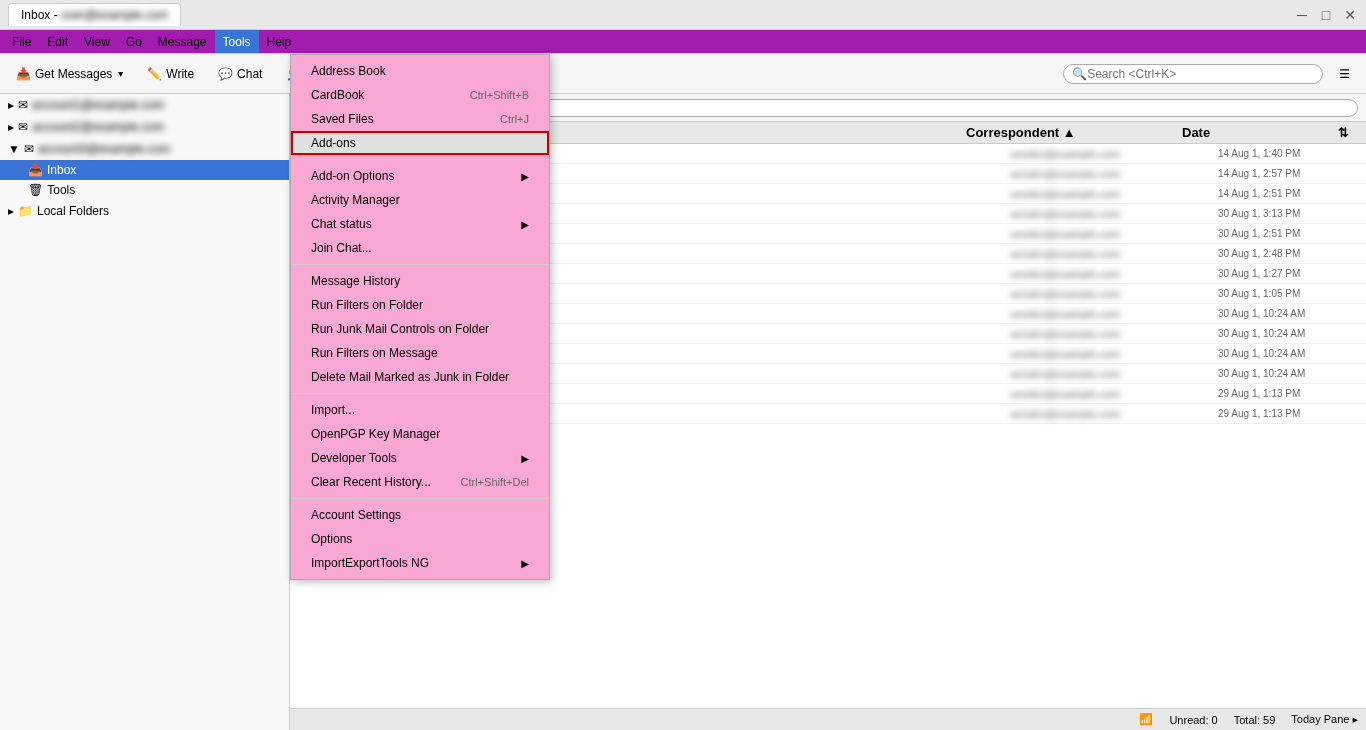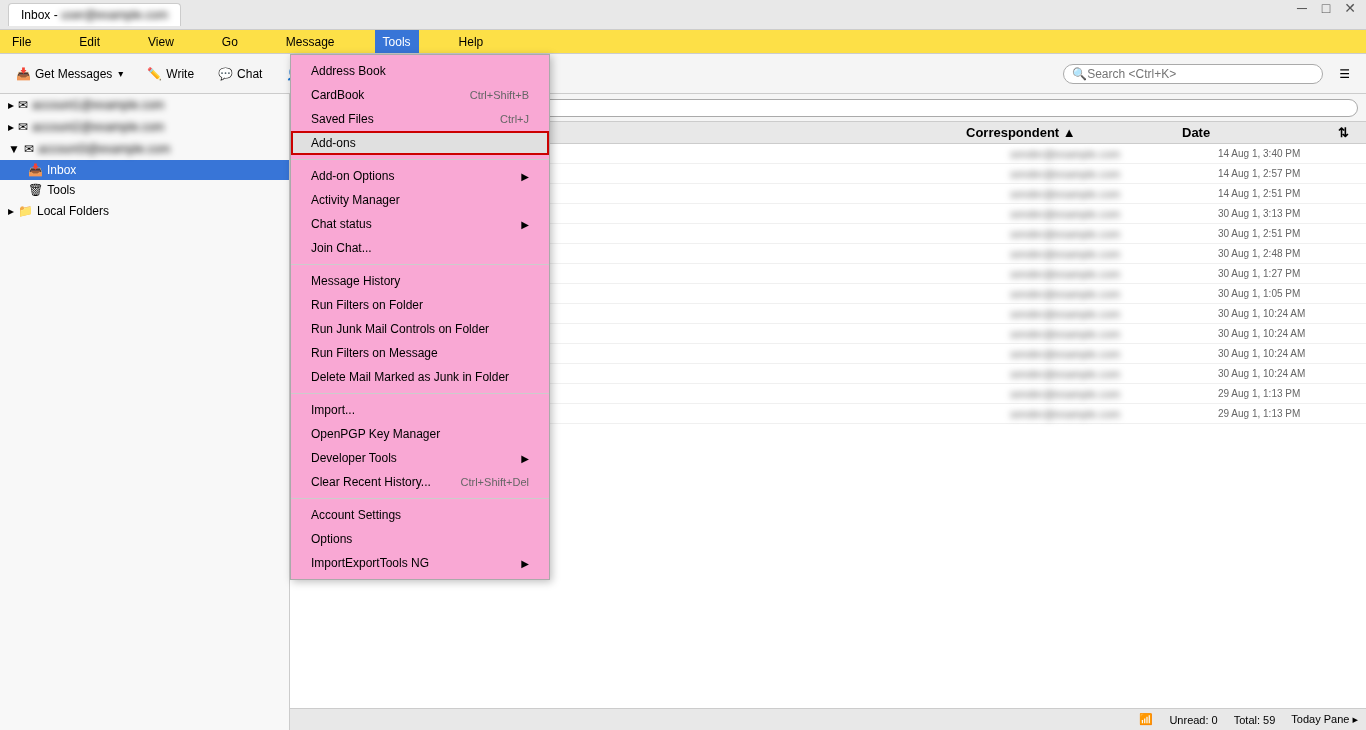--- a/index.html
+++ b/index.html
@@ -3,45 +3,45 @@
   <meta charset="utf-8">
   <style>
     * { margin: 0; padding: 0; box-sizing: border-box; }
     body { font-family: -apple-system, 'Segoe UI', Arial, sans-serif; font-size: 12px; background: #f0f0f0; width: 1366px; height: 730px; overflow: hidden; }
 
     
     .title-bar {
       background: #e8e8e8;
       height: 30px;
       display: flex;
+      align-items: center;
       justify-content: space-between;
       border-bottom: 1px solid #ccc;
       padding: 0 8px;
     }
     .title-bar-left { display: flex; align-items: center; gap: 4px; }
     .tab {
       background: #fff;
       border: 1px solid #ccc;
       border-bottom: none;
       padding: 4px 12px;
       font-size: 12px;
       border-radius: 4px 4px 0 0;
     }
     .title-bar-controls { display: flex; gap: 8px; }
     .title-btn { width: 16px; height: 16px; cursor: pointer; font-size: 14px; color: #555; background: none; border: none; }
 
     
     .menu-bar {
-      background: #fde047;
+      background: #a21caf;
       height: 24px;
       display: flex;
       align-items: center;
       border-bottom: 1px solid #ccc;
       padding: 0 4px;
-      gap: 32px;
     }
     .menu-item {
       padding: 2px 8px;
       font-size: 12px;
       cursor: pointer;
       height: 100%;
       display: flex;
       align-items: center;
     }
     .menu-item.active { background: #3875d7; color: white; }
@@ -332,21 +332,21 @@
 
       <div id="message-rows-container">
           <div class="message-row">
     <div class="msg-icons">
       <span>☆</span>
       <span></span>
       <span>🔄</span>
     </div>
     <div class="msg-subject blurred">Subject text here for message 1</div>
     <div class="msg-sender blurred">sender@example.com</div>
-    <div class="msg-date">14 Aug 1, 3:40 PM</div>
+    <div class="msg-date">14 Aug 1, 1:40 PM</div>
   </div>
           <div class="message-row">
     <div class="msg-icons">
       <span>☆</span>
       <span>📎</span>
       <span></span>
     </div>
     <div class="msg-subject blurred">Subject text here for message 2</div>
     <div class="msg-sender blurred">sender@example.com</div>
     <div class="msg-date">14 Aug 1, 2:57 PM</div>

